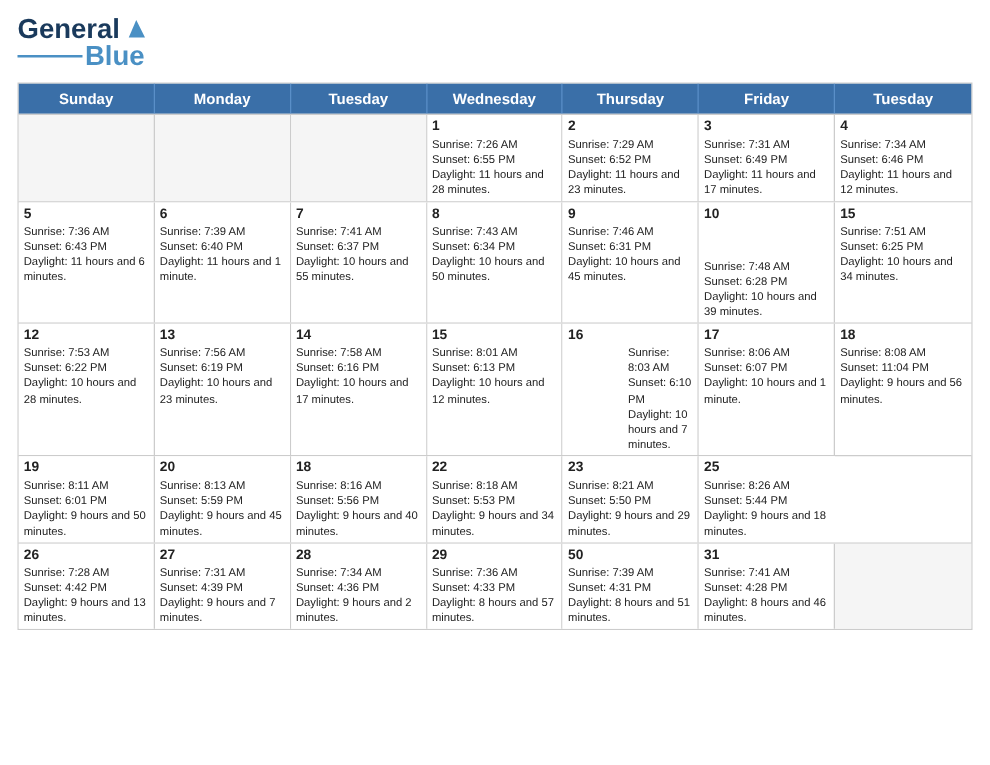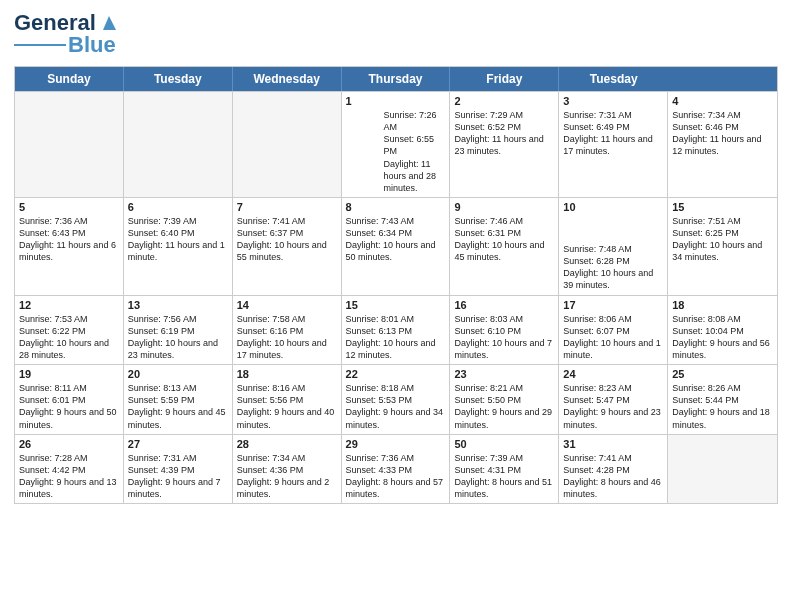--- a/index.html
+++ b/index.html
@@ -113,34 +113,35 @@
     </div>
     <div class="title-area">
       <div class="main-title"></div>
       <div class="subtitle"></div>
     </div>
   </div>
 
   <div class="calendar">
     <div class="cal-header">
     <div class="cal-header-cell">Sunday</div>
+        <div class="cal-header-cell">Monday</div>
         <div class="cal-header-cell">Tuesday</div>
         <div class="cal-header-cell">Wednesday</div>
         <div class="cal-header-cell">Thursday</div>
         <div class="cal-header-cell">Friday</div>
         <div class="cal-header-cell">Tuesday</div>
       </div>
     <div class="cal-body">
     <div class="cal-row">
           <div class="cal-cell empty"></div>
           <div class="cal-cell empty"></div>
           <div class="cal-cell empty"></div>
           <div class="cal-cell">
             <div class="day-num">1</div>
-            <div class="cell-text" style="white-space: pre-line; margin-left: 38px;">Sunrise: 7:26 AM
+            <div class="cell-text" style="white-space: pre-line;">Sunrise: 7:26 AM
 Sunset: 6:55 PM
 Daylight: 11 hours and 28 minutes.</div>
           </div>
           <div class="cal-cell">
             <div class="day-num">2</div>
             <div class="cell-text" style="white-space: pre-line;">Sunrise: 7:29 AM
 Sunset: 6:52 PM
 Daylight: 11 hours and 23 minutes.</div>
           </div>
           <div class="cal-cell">
@@ -220,34 +221,34 @@
 Daylight: 10 hours and 17 minutes.</div>
           </div>
           <div class="cal-cell">
             <div class="day-num">15</div>
             <div class="cell-text" style="white-space: pre-line;">Sunrise: 8:01 AM
 Sunset: 6:13 PM
 Daylight: 10 hours and 12 minutes.</div>
           </div>
           <div class="cal-cell">
             <div class="day-num">16</div>
-            <div class="cell-text" style="white-space: pre-line;">Sunrise: 8:03 AM
+            <div class="cell-text" style="white-space: pre-line; margin-left: 48px;">Sunrise: 8:03 AM
 Sunset: 6:10 PM
 Daylight: 10 hours and 7 minutes.</div>
           </div>
           <div class="cal-cell">
             <div class="day-num">17</div>
             <div class="cell-text" style="white-space: pre-line;">Sunrise: 8:06 AM
 Sunset: 6:07 PM
 Daylight: 10 hours and 1 minute.</div>
           </div>
           <div class="cal-cell">
             <div class="day-num">18</div>
             <div class="cell-text" style="white-space: pre-line;">Sunrise: 8:08 AM
-Sunset: 10:04 PM
+Sunset: 11:04 PM
 Daylight: 9 hours and 56 minutes.</div>
           </div>
         </div>
         <div class="cal-row">
           <div class="cal-cell">
             <div class="day-num">19</div>
             <div class="cell-text" style="white-space: pre-line;">Sunrise: 8:11 AM
 Sunset: 6:01 PM
 Daylight: 9 hours and 50 minutes.</div>
           </div>
@@ -267,26 +268,20 @@
             <div class="day-num">22</div>
             <div class="cell-text" style="white-space: pre-line;">Sunrise: 8:18 AM
 Sunset: 5:53 PM
 Daylight: 9 hours and 34 minutes.</div>
           </div>
           <div class="cal-cell">
             <div class="day-num">23</div>
             <div class="cell-text" style="white-space: pre-line;">Sunrise: 8:21 AM
 Sunset: 5:50 PM
 Daylight: 9 hours and 29 minutes.</div>
-          </div>
-          <div class="cal-cell">
-            <div class="day-num">24</div>
-            <div class="cell-text" style="white-space: pre-line;">Sunrise: 8:23 AM
-Sunset: 5:47 PM
-Daylight: 9 hours and 23 minutes.</div>
           </div>
           <div class="cal-cell">
             <div class="day-num">25</div>
             <div class="cell-text" style="white-space: pre-line;">Sunrise: 8:26 AM
 Sunset: 5:44 PM
 Daylight: 9 hours and 18 minutes.</div>
           </div>
         </div>
         <div class="cal-row">
           <div class="cal-cell">

